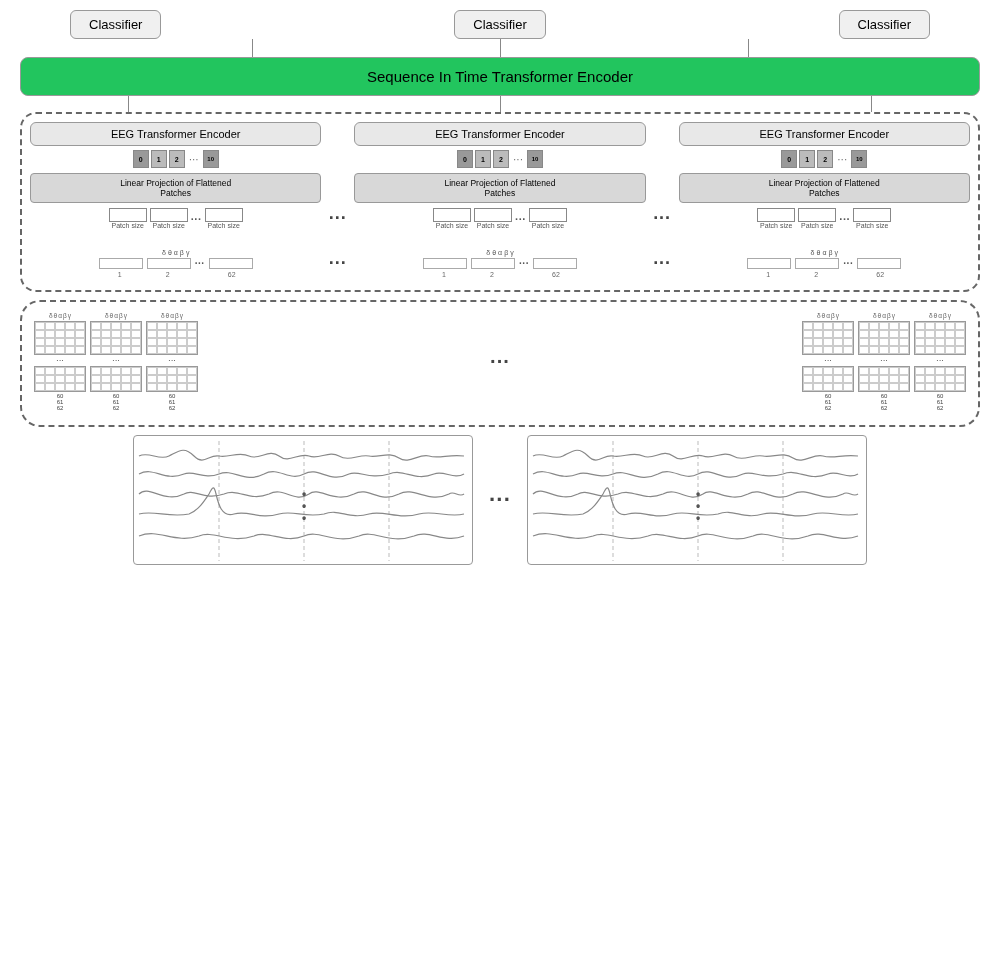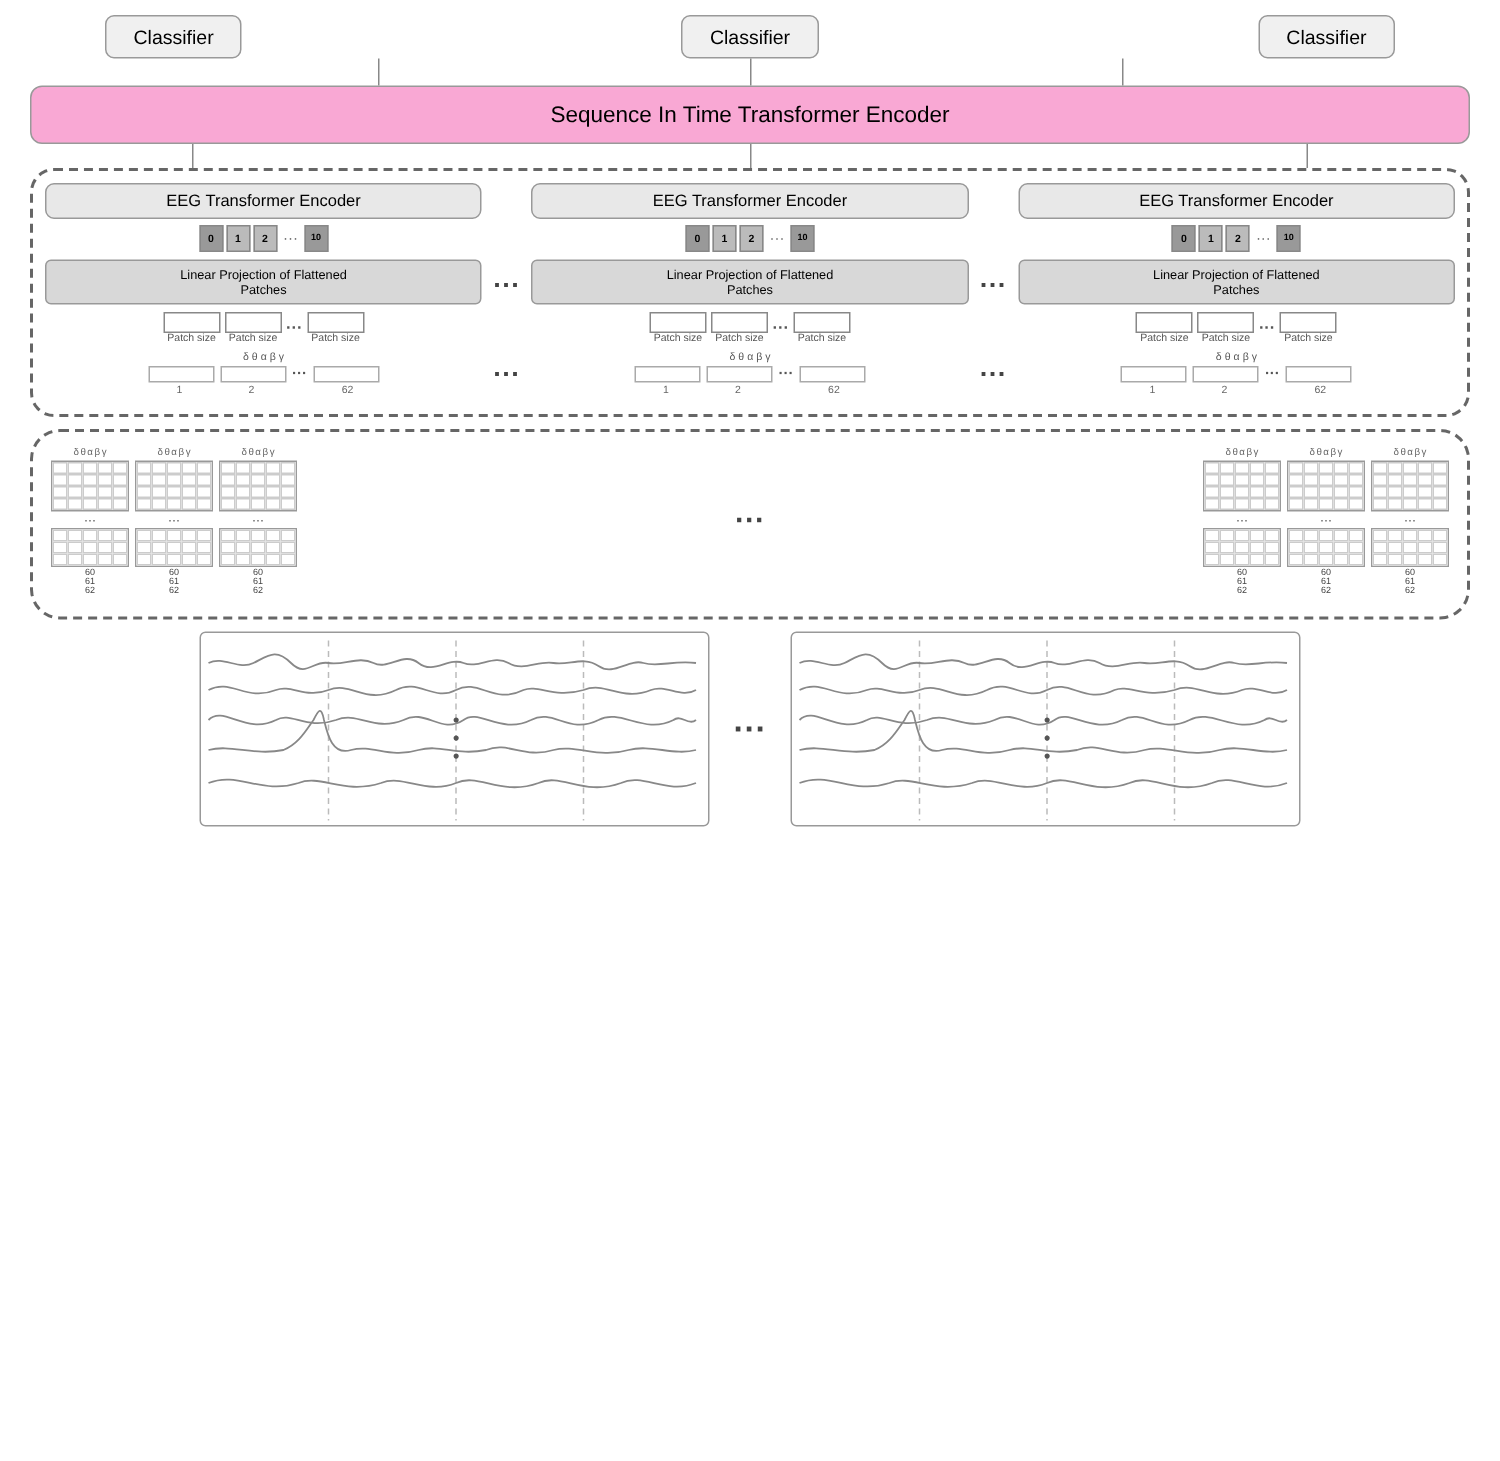--- a/index.html
+++ b/index.html
@@ -33,21 +33,21 @@
       padding: 6px 18px;
       font-size: 13px;
       text-align: center;
       min-width: 90px;
     }
 
     
     .sit-encoder {
       border: 1.5px solid #999;
       border-radius: 8px;
-      background: #f9a8d4;
+      background: #22c55e;
       text-align: center;
       padding: 10px;
       font-size: 15px;
       margin: 0 10px 0 10px;
     }
 
     .eeg-encoder-box {
       border: 1.5px solid #999;
       border-radius: 6px;
       background: #e8e8e8;
@@ -105,21 +105,21 @@
   <div style="display:flex; justify-content:space-between; padding:0 118px; height:16px;">
     <div style="width:1px; background:#888; height:16px;"></div>
     <div style="width:1px; background:#888; height:16px;"></div>
     <div style="width:1px; background:#888; height:16px;"></div>
   </div>
 
   <div style="position:relative; margin: 0 10px 8px 10px;">
 
     <div style="border:2px dashed #666; border-radius:16px; padding:8px 8px 8px 8px;">
 
-      <div style="display:flex; align-items:center; justify-content:space-between; margin-bottom:2px;">
+      <div style="display:flex; align-items:flex-end; justify-content:space-between; margin-bottom:16px;">
 
         <div style="display:flex; flex-direction:column; align-items:center; width:31%;">
           <div class="eeg-encoder-box">EEG Transformer Encoder</div>
 
           <div style="display:flex; align-items:center; gap:2px; margin-bottom:3px;">
             <div class="small-token dark">0</div>
             <div class="small-token">1</div>
             <div class="small-token">2</div>
             <span style="font-size:10px; color:#666; margin:0 2px;">···</span>
             <div class="small-token dark" style="font-size:6px;">10</div>

